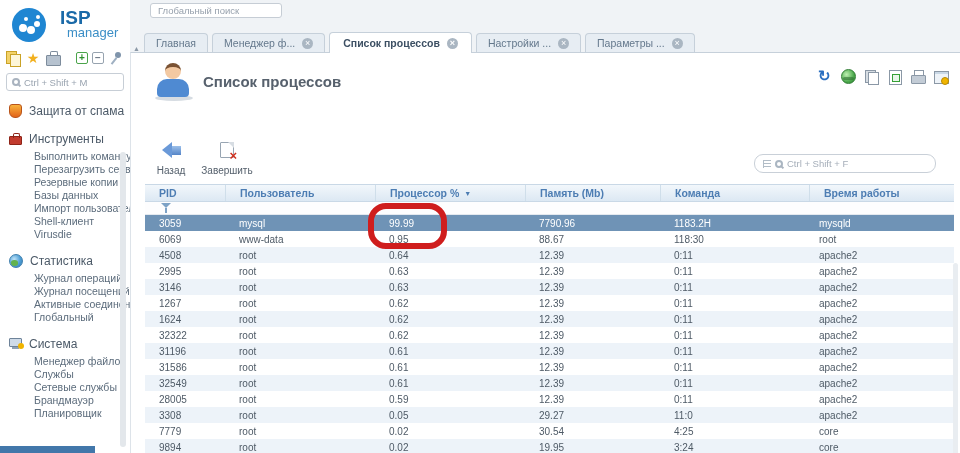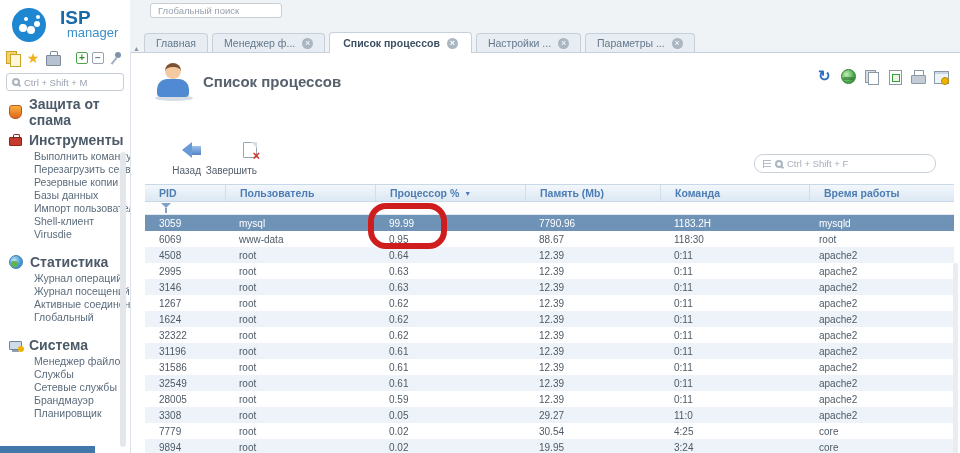--- a/index.html
+++ b/index.html
@@ -26,21 +26,21 @@
   .add-icon{border:1px solid #4aa44a;color:#2f8f2f}
   .remove-icon{border:1px solid #97a3af;color:#6d7986}
   .pin-icon::before{content:"";position:absolute;left:7px;top:2px;width:6px;height:6px;border-radius:50%;background:#7f94ab}
   .pin-icon::after{content:"";position:absolute;left:5px;top:7px;width:2px;height:8px;background:#9fb0c2;transform:rotate(38deg)}
   .side-search{margin:7px 6px 0 6px;height:18px;border:1px solid #c7ced6;border-radius:3px;background:#fff;display:flex;align-items:center;padding:0 5px;gap:4px}
   .mag-icon{width:8px;height:8px;border:2px solid #a9b3bf;border-radius:50%;position:relative;flex:none}
   .mag-icon::after{content:"";position:absolute;width:2px;height:4px;background:#a9b3bf;right:-2px;bottom:-3px;transform:rotate(-45deg)}
   .side-search input{border:none;outline:none;width:100%;font-size:9.5px;color:#6d7884;background:transparent;padding:0}
   .side-search input::placeholder{color:#9aa4b0}
   .side-section{margin-top:13px;padding-left:9px}
-  .side-section-header{display:flex;gap:7px;align-items:center;font-size:14px;font-weight:bold;color:#4c5a68;cursor:pointer;height:15px}
+  .side-section-header{display:flex;gap:7px;align-items:flex-start;font-size:12px;font-weight:normal;color:#4c5a68;cursor:pointer;height:15px}
   .sec-ic{flex:none;position:relative}
   .shield-icon{width:13px;height:14px;background:linear-gradient(#f9b23c,#e2641a);border:1px solid #b9541a;border-radius:3px 3px 6px 6px}
   .toolbox-icon{width:13px;height:9px;background:#c23b2e;border:1px solid #8e2418;border-radius:1px;margin-top:4px;position:relative}
   .toolbox-icon::before{content:"";position:absolute;left:3px;top:-4px;width:5px;height:4px;border:1px solid #8e2418;border-bottom:none;border-radius:2px 2px 0 0}
   .globe-icon{width:14px;height:14px;border-radius:50%;background:radial-gradient(circle at 35% 35%,#bfe3f7,#4f9fd6 55%,#2f79b0);border:1px solid #3f7fae;position:relative;overflow:hidden}
   .globe-icon::after{content:"";position:absolute;left:1px;top:5px;width:7px;height:6px;background:#62b24e;border-radius:45%}
   .computer-icon{width:13px;height:9px;background:#cfdbe8;border:1px solid #6e8399;border-radius:1px;margin-top:1px;position:relative}
   .computer-icon::after{content:"";position:absolute;left:2px;bottom:-3px;width:7px;height:2px;background:#8fa0b2}
   .computer-icon::before{content:"";position:absolute;right:-3px;bottom:-3px;width:6px;height:6px;border-radius:50%;background:#f0b400;z-index:2}
   .side-items{list-style:none;margin:3px 0 0 0;padding:0 0 0 25px}
@@ -72,21 +72,21 @@
   .copy-icon::before{content:"";position:absolute;left:1px;top:1px;width:9px;height:11px;background:#d7dde3;border:1px solid #8b98a6}
   .copy-icon::after{content:"";position:absolute;left:4px;top:3px;width:9px;height:11px;background:#fff;border:1px solid #8b98a6}
   .export-icon::before{content:"";position:absolute;left:2px;top:1px;width:11px;height:13px;background:#fff;border:1px solid #8b98a6}
   .export-icon::after{content:"";position:absolute;left:5px;top:5px;width:6px;height:6px;background:#e9f6e9;border:1px solid #35a035}
   .print-icon::before{content:"";position:absolute;left:4px;top:1px;width:8px;height:5px;background:#fff;border:1px solid #8b98a6}
   .print-icon::after{content:"";position:absolute;left:1px;top:6px;width:13px;height:7px;background:#c3ccd6;border:1px solid #8b98a6;border-radius:1px}
   .winset-icon::before{content:"";position:absolute;left:1px;top:2px;width:13px;height:11px;background:#eef3f8;border:1px solid #8b98a6;box-shadow:inset 0 2px 0 #c9d8e6}
   .winset-icon::after{content:"";position:absolute;right:-1px;bottom:-1px;width:6px;height:6px;border-radius:50%;background:#f0b400;border:1px solid #b98a00}
 
   
-  .toolbar-btn{position:absolute;top:89px;width:60px;text-align:right;cursor:pointer}
+  .toolbar-btn{position:absolute;top:89px;width:60px;text-align:center;cursor:pointer}
   .toolbar-btn .lbl{display:block;font-size:10px;color:#55606c;margin-top:3px}
   .btn-back{left:10px}
   .btn-finish{left:66px}
   .back-icon{display:inline-flex;align-items:center;height:16px}
   .back-icon::before{content:"";width:0;height:0;border:8px solid transparent;border-right:10px solid #6a99d8;border-left:none}
   .back-icon::after{content:"";width:9px;height:9px;background:linear-gradient(#9cc0ea,#5585c8)}
   .finish-icon{width:14px;height:16px;background:#fff;border:1px solid #98a5b2;border-radius:1px;position:relative;display:inline-block}
   .finish-icon::before{content:"";position:absolute;right:-1px;top:-1px;border:3px solid #d7dde3;border-left-color:transparent;border-bottom-color:transparent}
   .finish-icon::after{content:"×";position:absolute;right:-4px;bottom:-6px;color:#d0301e;font-weight:bold;font-size:13px}
   .filter-box{position:absolute;right:24px;top:101px;width:182px;height:19px;border:1px solid #c9d0d8;border-radius:9px;background:#fff;display:flex;align-items:center;padding:0 8px;gap:4px}

